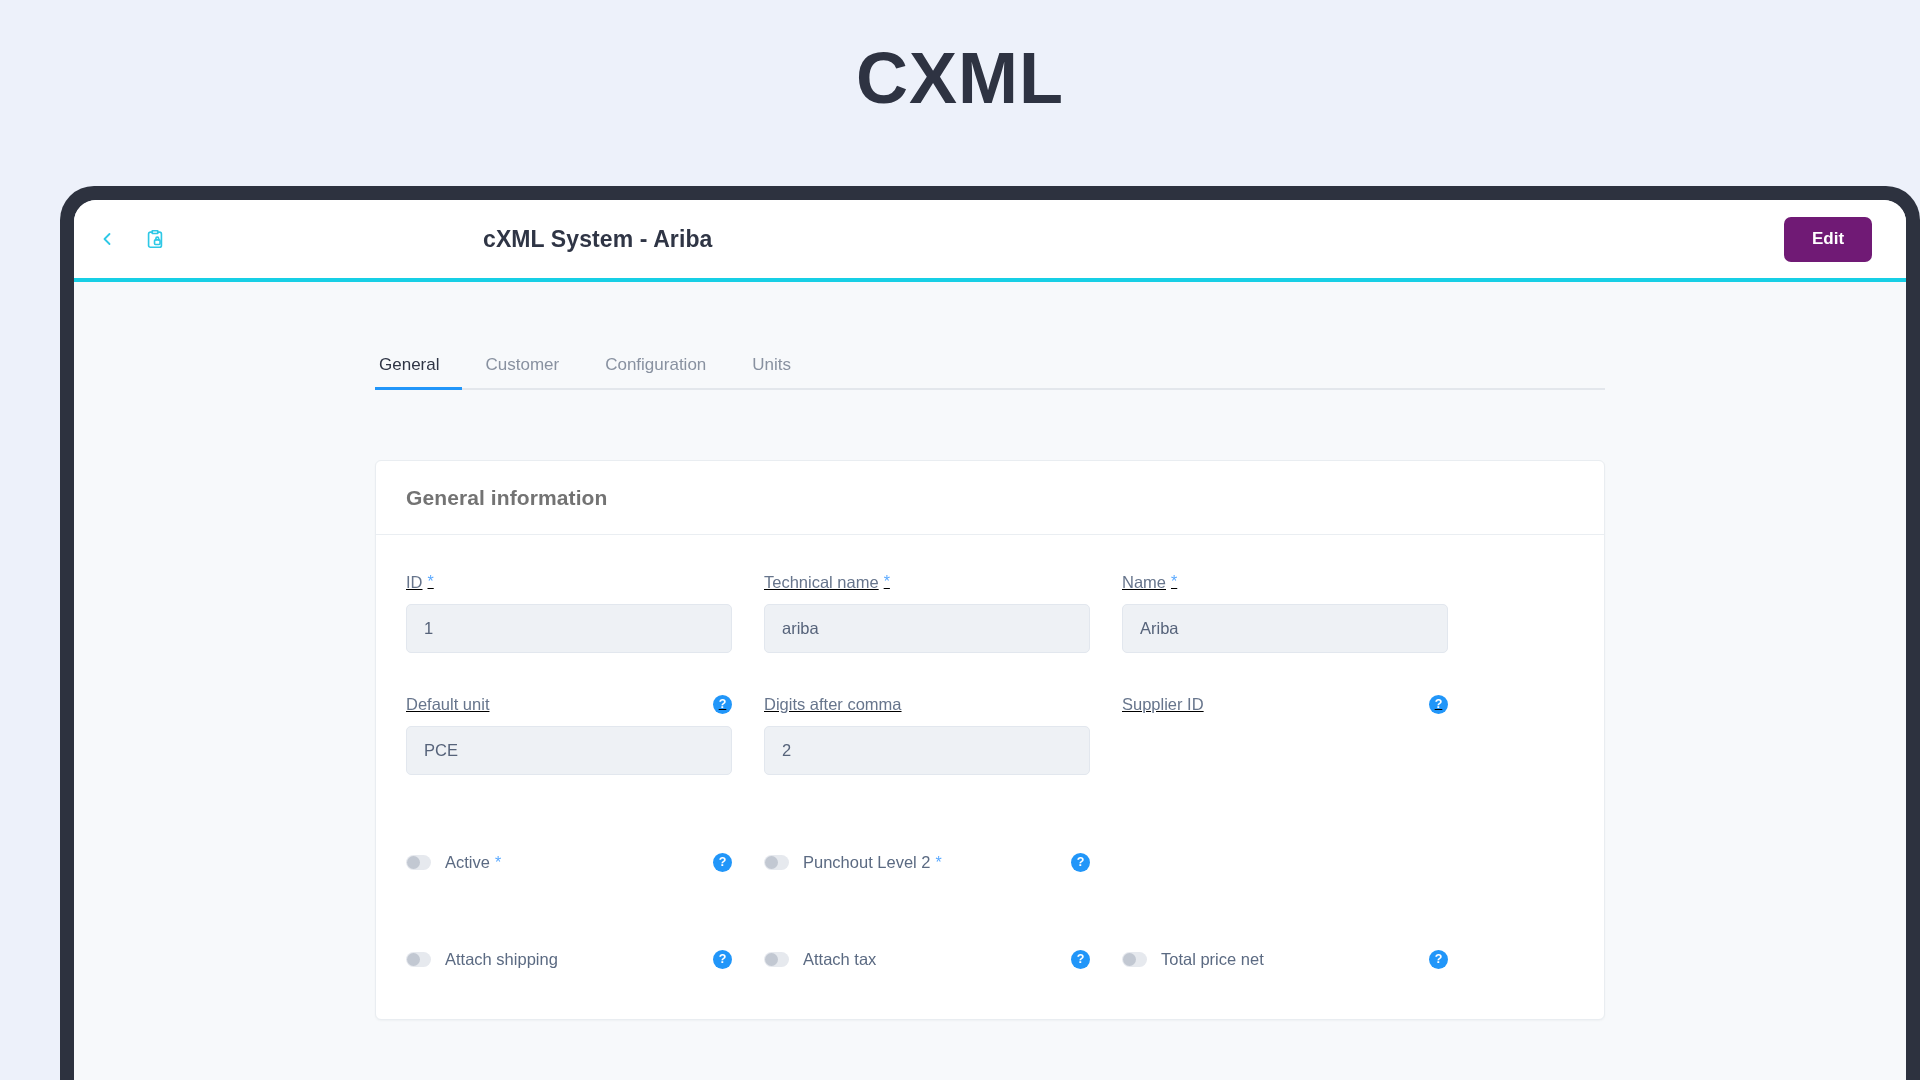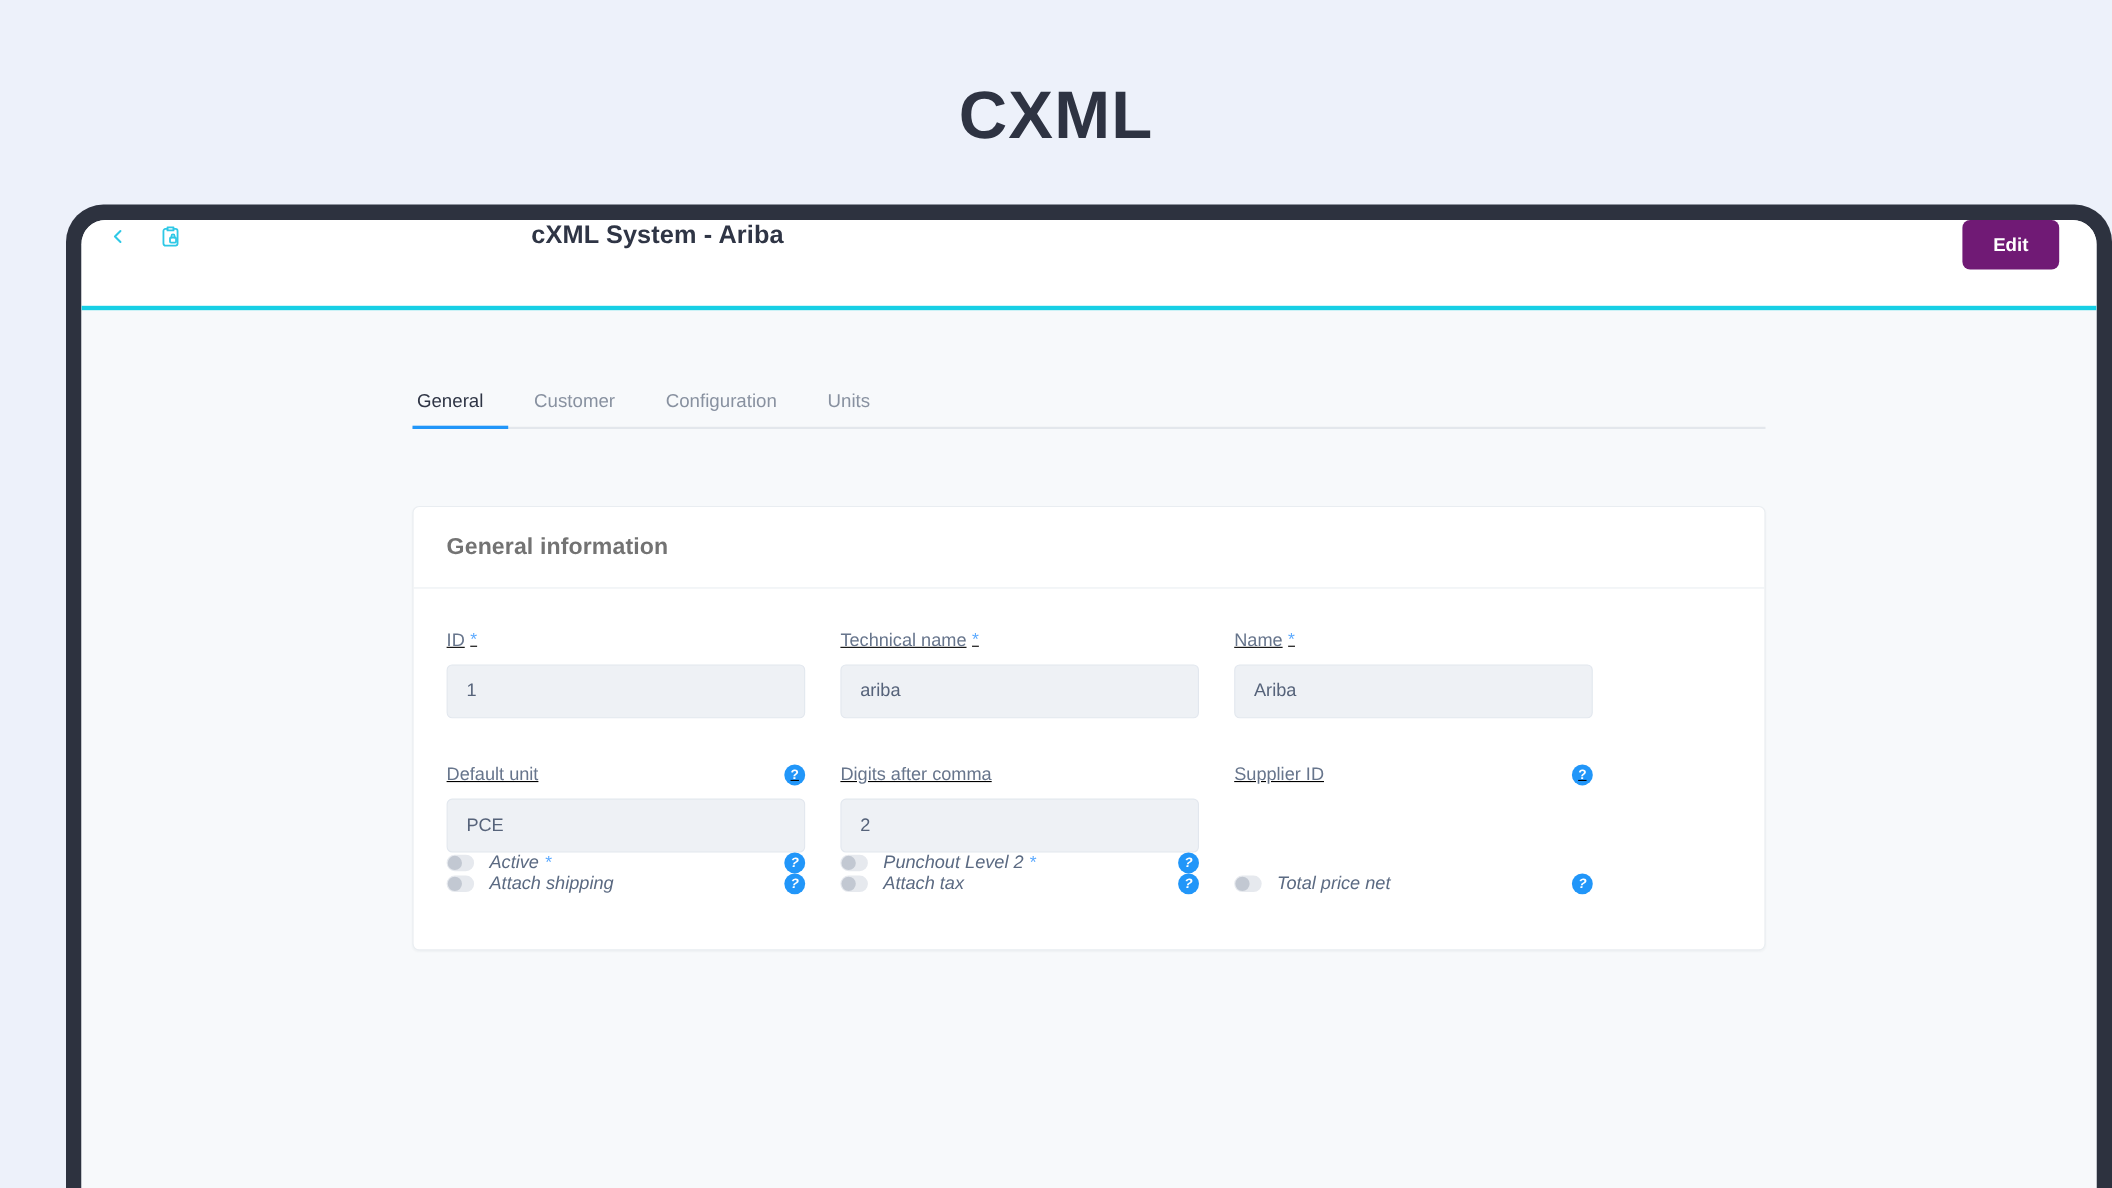--- a/index.html
+++ b/index.html
@@ -13,22 +13,22 @@
   body {
     background: #edf1fa;
     font-family: "Liberation Sans", sans-serif;
     -webkit-font-smoothing: antialiased;
   }
 
   
   .page-title {
     width: 100%;
     text-align: center;
-    padding-top: 74px;
-    font-size: 61px;
+    padding-top: 42px;
+    font-size: 72px;
     font-weight: 700;
     letter-spacing: 1px;
     color: #2e3342;
     line-height: 1;
   }
 
   
   .device-frame {
     position: absolute;
     left: 60px;
@@ -50,21 +50,21 @@
     border-top-right-radius: 22px;
     overflow: hidden;
     position: relative;
   }
 
   
   .app-header {
     height: 82px;
     background: #ffffff;
     display: flex;
-    align-items: flex-start;
+    align-items: center;
     position: relative;
     border-bottom: 4px solid #17cfe5;
     padding: 0 34px 0 18px;
   }
 
   .header-left {
     display: flex;
     align-items: center;
     gap: 18px;
     width: 300px;
@@ -246,21 +246,21 @@
   }
 
   .field-input::placeholder { color: #a7b0be; }
 
   .row-gap { height: 40px; }
 
   
   .toggle-row {
     display: grid;
     grid-template-columns: 358px 358px 358px;
-    font-style: italic;
+    margin-top: 78px;
   }
 
   .toggle-cell {
     display: flex;
     align-items: center;
     width: 326px;
   }
 
   .switch {
     width: 25px;

